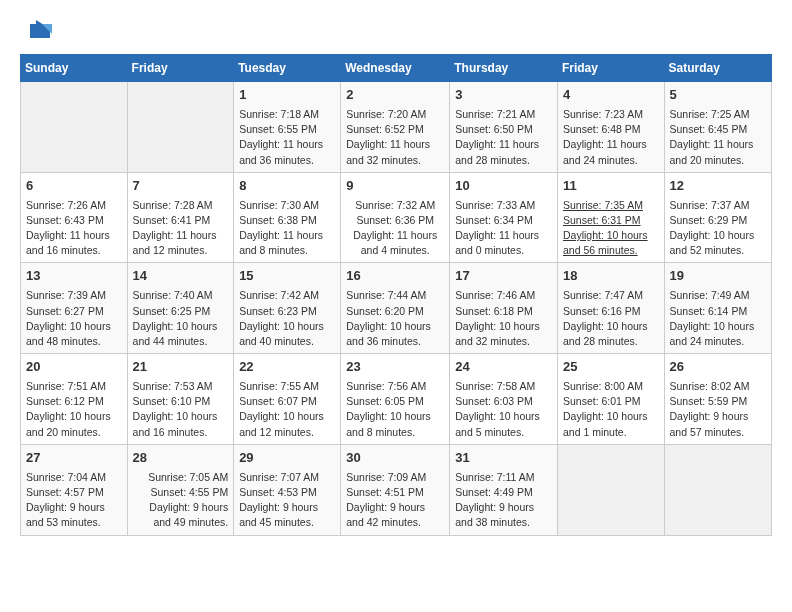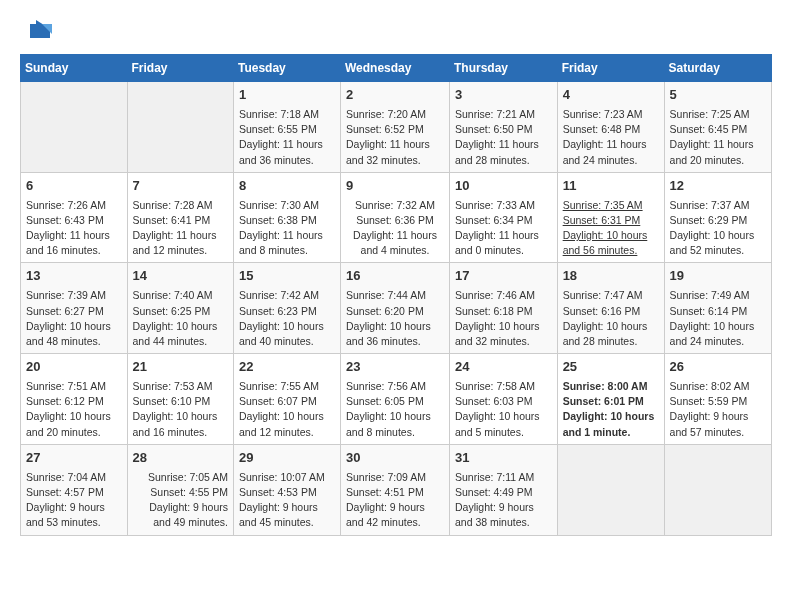--- a/index.html
+++ b/index.html
@@ -283,21 +283,21 @@
         </td>
         <td>
           <span class="day-num">24</span>
           <div style="white-space: pre-line;">Sunrise: 7:58 AM
 Sunset: 6:03 PM
 Daylight: 10 hours
 and 5 minutes.</div>
         </td>
         <td>
           <span class="day-num">25</span>
-          <div style="white-space: pre-line; font-weight: bold;">Sunrise: 8:00 AM
+          <div style="white-space: pre-line;">Sunrise: 8:00 AM
 Sunset: 6:01 PM
 Daylight: 10 hours
 and 1 minute.</div>
         </td>
         <td>
           <span class="day-num">26</span>
           <div style="white-space: pre-line;">Sunrise: 8:02 AM
 Sunset: 5:59 PM
 Daylight: 9 hours
 and 57 minutes.</div>
@@ -313,21 +313,21 @@
         </td>
         <td>
           <span class="day-num">28</span>
           <div style="white-space: pre-line; text-align: right;">Sunrise: 7:05 AM
 Sunset: 4:55 PM
 Daylight: 9 hours
 and 49 minutes.</div>
         </td>
         <td>
           <span class="day-num">29</span>
-          <div style="white-space: pre-line;">Sunrise: 10:07 AM
+          <div style="white-space: pre-line;">Sunrise: 7:07 AM
 Sunset: 4:53 PM
 Daylight: 9 hours
 and 45 minutes.</div>
         </td>
         <td>
           <span class="day-num">30</span>
           <div style="white-space: pre-line;">Sunrise: 7:09 AM
 Sunset: 4:51 PM
 Daylight: 9 hours
 and 42 minutes.</div>

